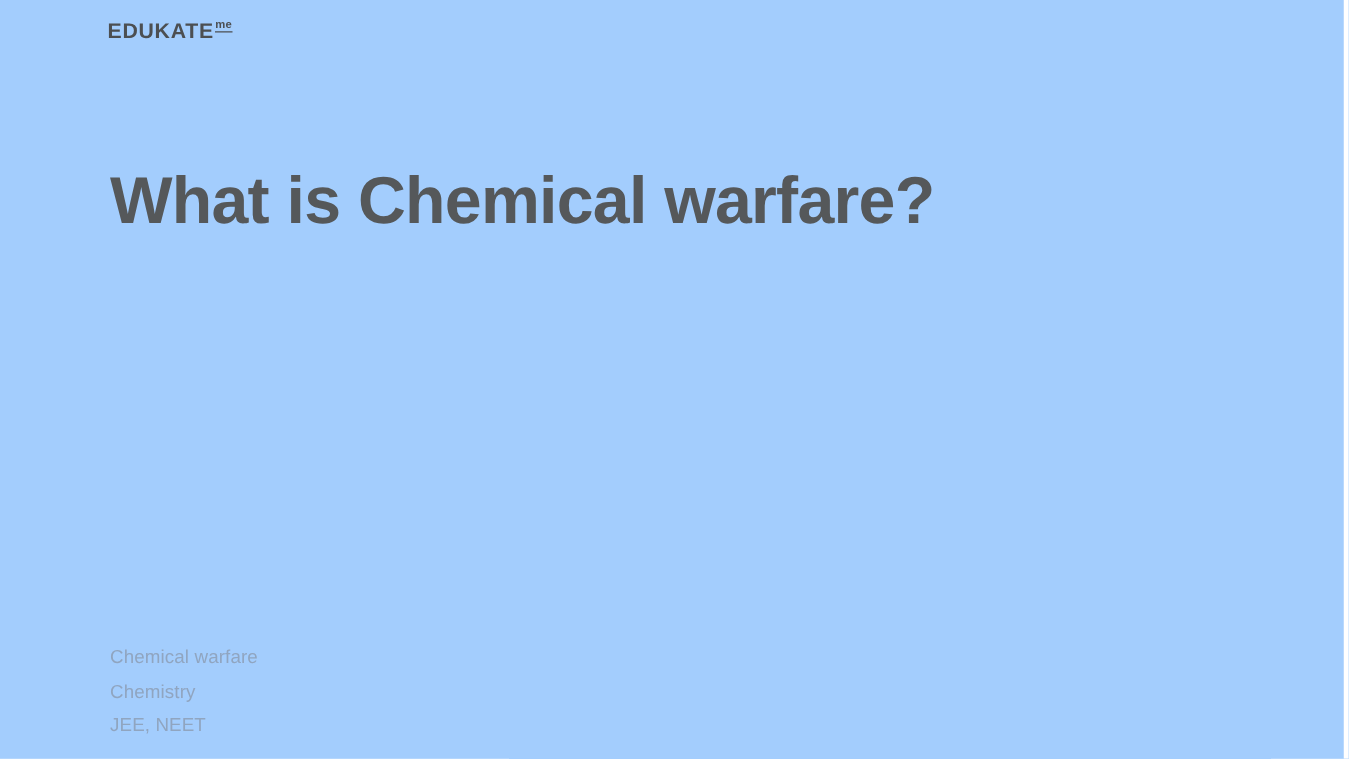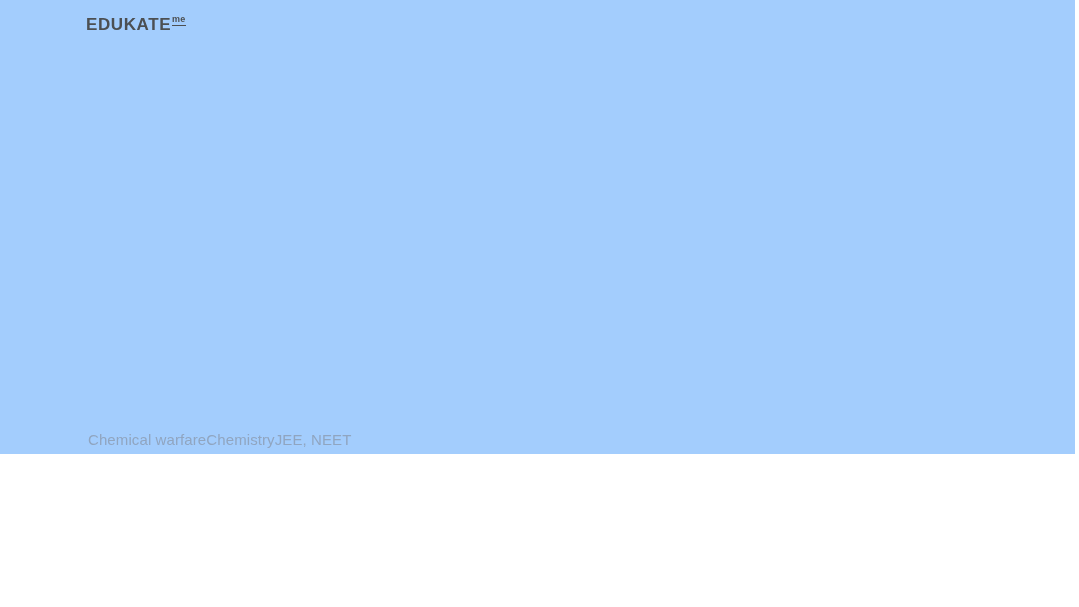--- a/index.html
+++ b/index.html
@@ -10,21 +10,21 @@
     width: 1079px;
     height: 607px;
     overflow: hidden;
     font-family: "Liberation Sans", sans-serif;
     background: #ffffff;
   }
 
   .slide {
     position: relative;
     width: 1079px;
-    height: 454px;
+    height: 607px;
     background: #a3cdfd;
     box-sizing: border-box;
     overflow: hidden;
   }
 
   
   .brand {
     position: absolute;
     left: 86px;
     top: 16px;
@@ -78,24 +78,24 @@
     color: #55595c;
     line-height: 1.27;
     letter-spacing: -0.1px;
     margin: 0;
   }
 
   
   .footer {
     position: absolute;
     left: 88px;
-    bottom: 6px;
+    bottom: 18px;
     display: flex;
-    flex-direction: row;
-    gap: 0;
+    flex-direction: column;
+    gap: 10px;
   }
   .footer-line {
     font-size: 15px;
     color: #90a5c0;
     line-height: 1.15;
     letter-spacing: 0.1px;
   }
 
   
   .corner-mark {
@@ -122,20 +122,21 @@
 </head>
 <body>
 
 <div class="slide">
 
   <div class="brand">
     <span class="brand-word">EDUKATE</span>
     <span class="brand-sup">me</span>
   </div>
 
+  <h1 class="title">What is Chemical warfare?</h1>
 
 
   <div class="footer">
     <div class="footer-line">Chemical warfare</div>
     <div class="footer-line">Chemistry</div>
     <div class="footer-line">JEE, NEET</div>
   </div>
 
   <div class="corner-mark"></div>
 

